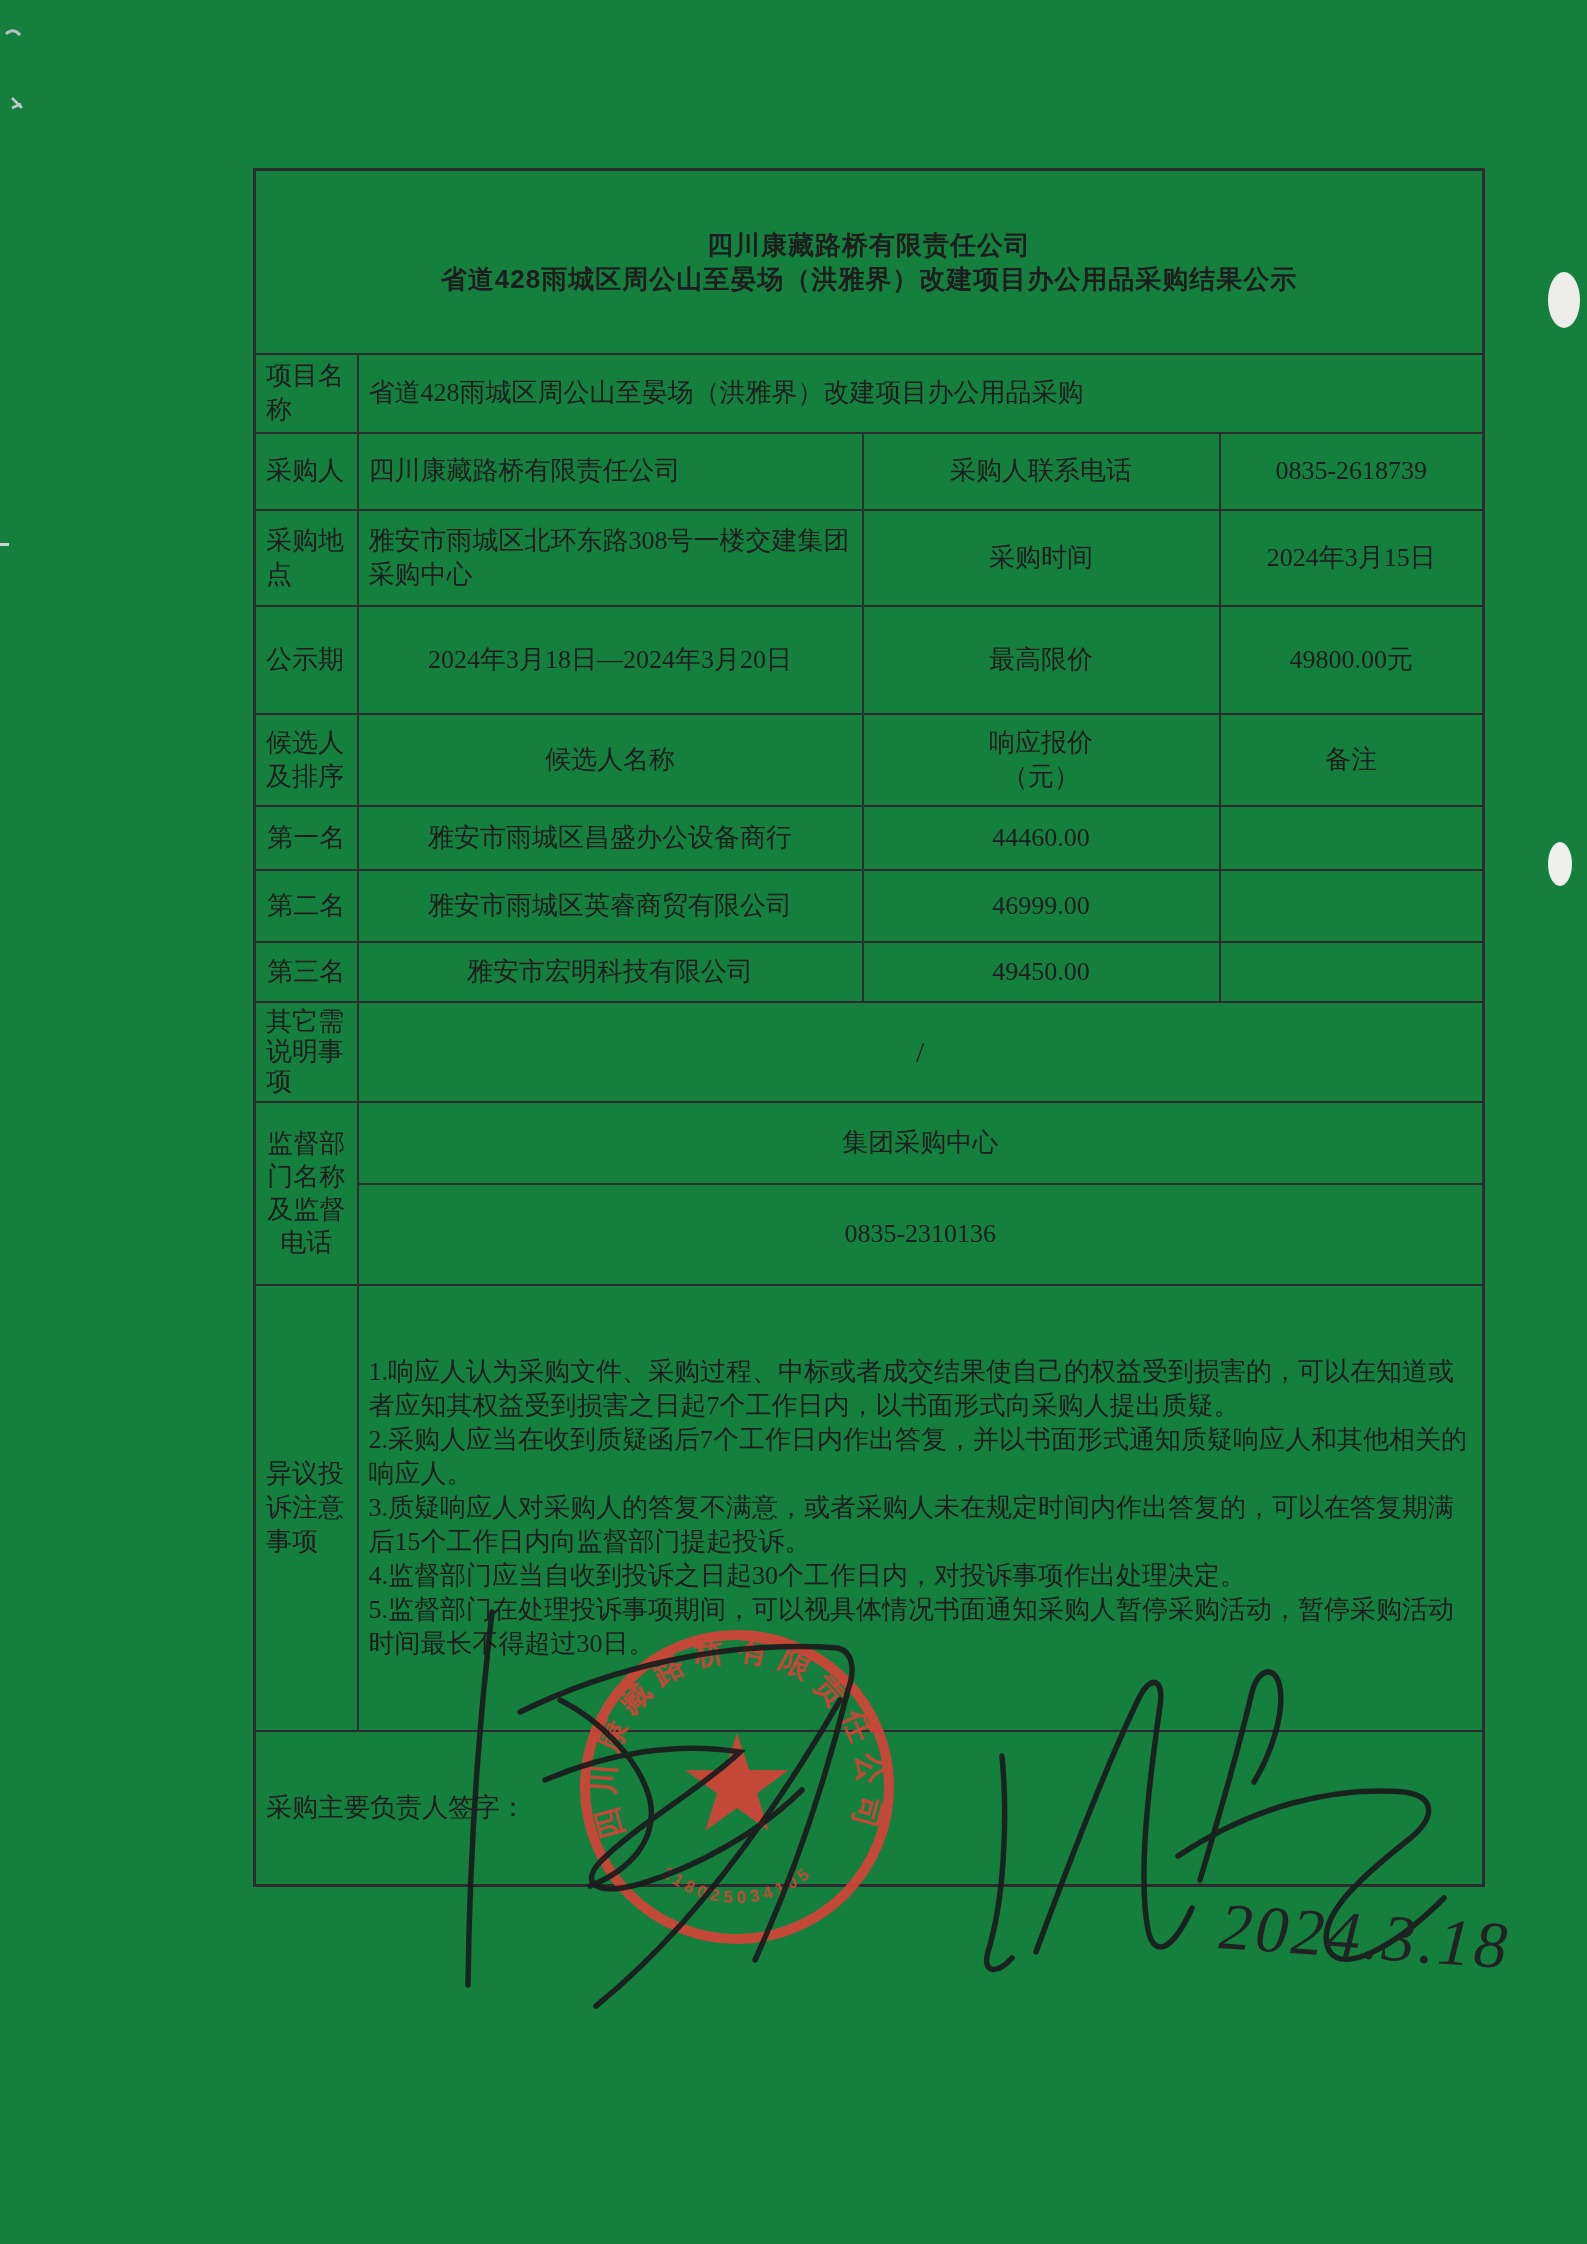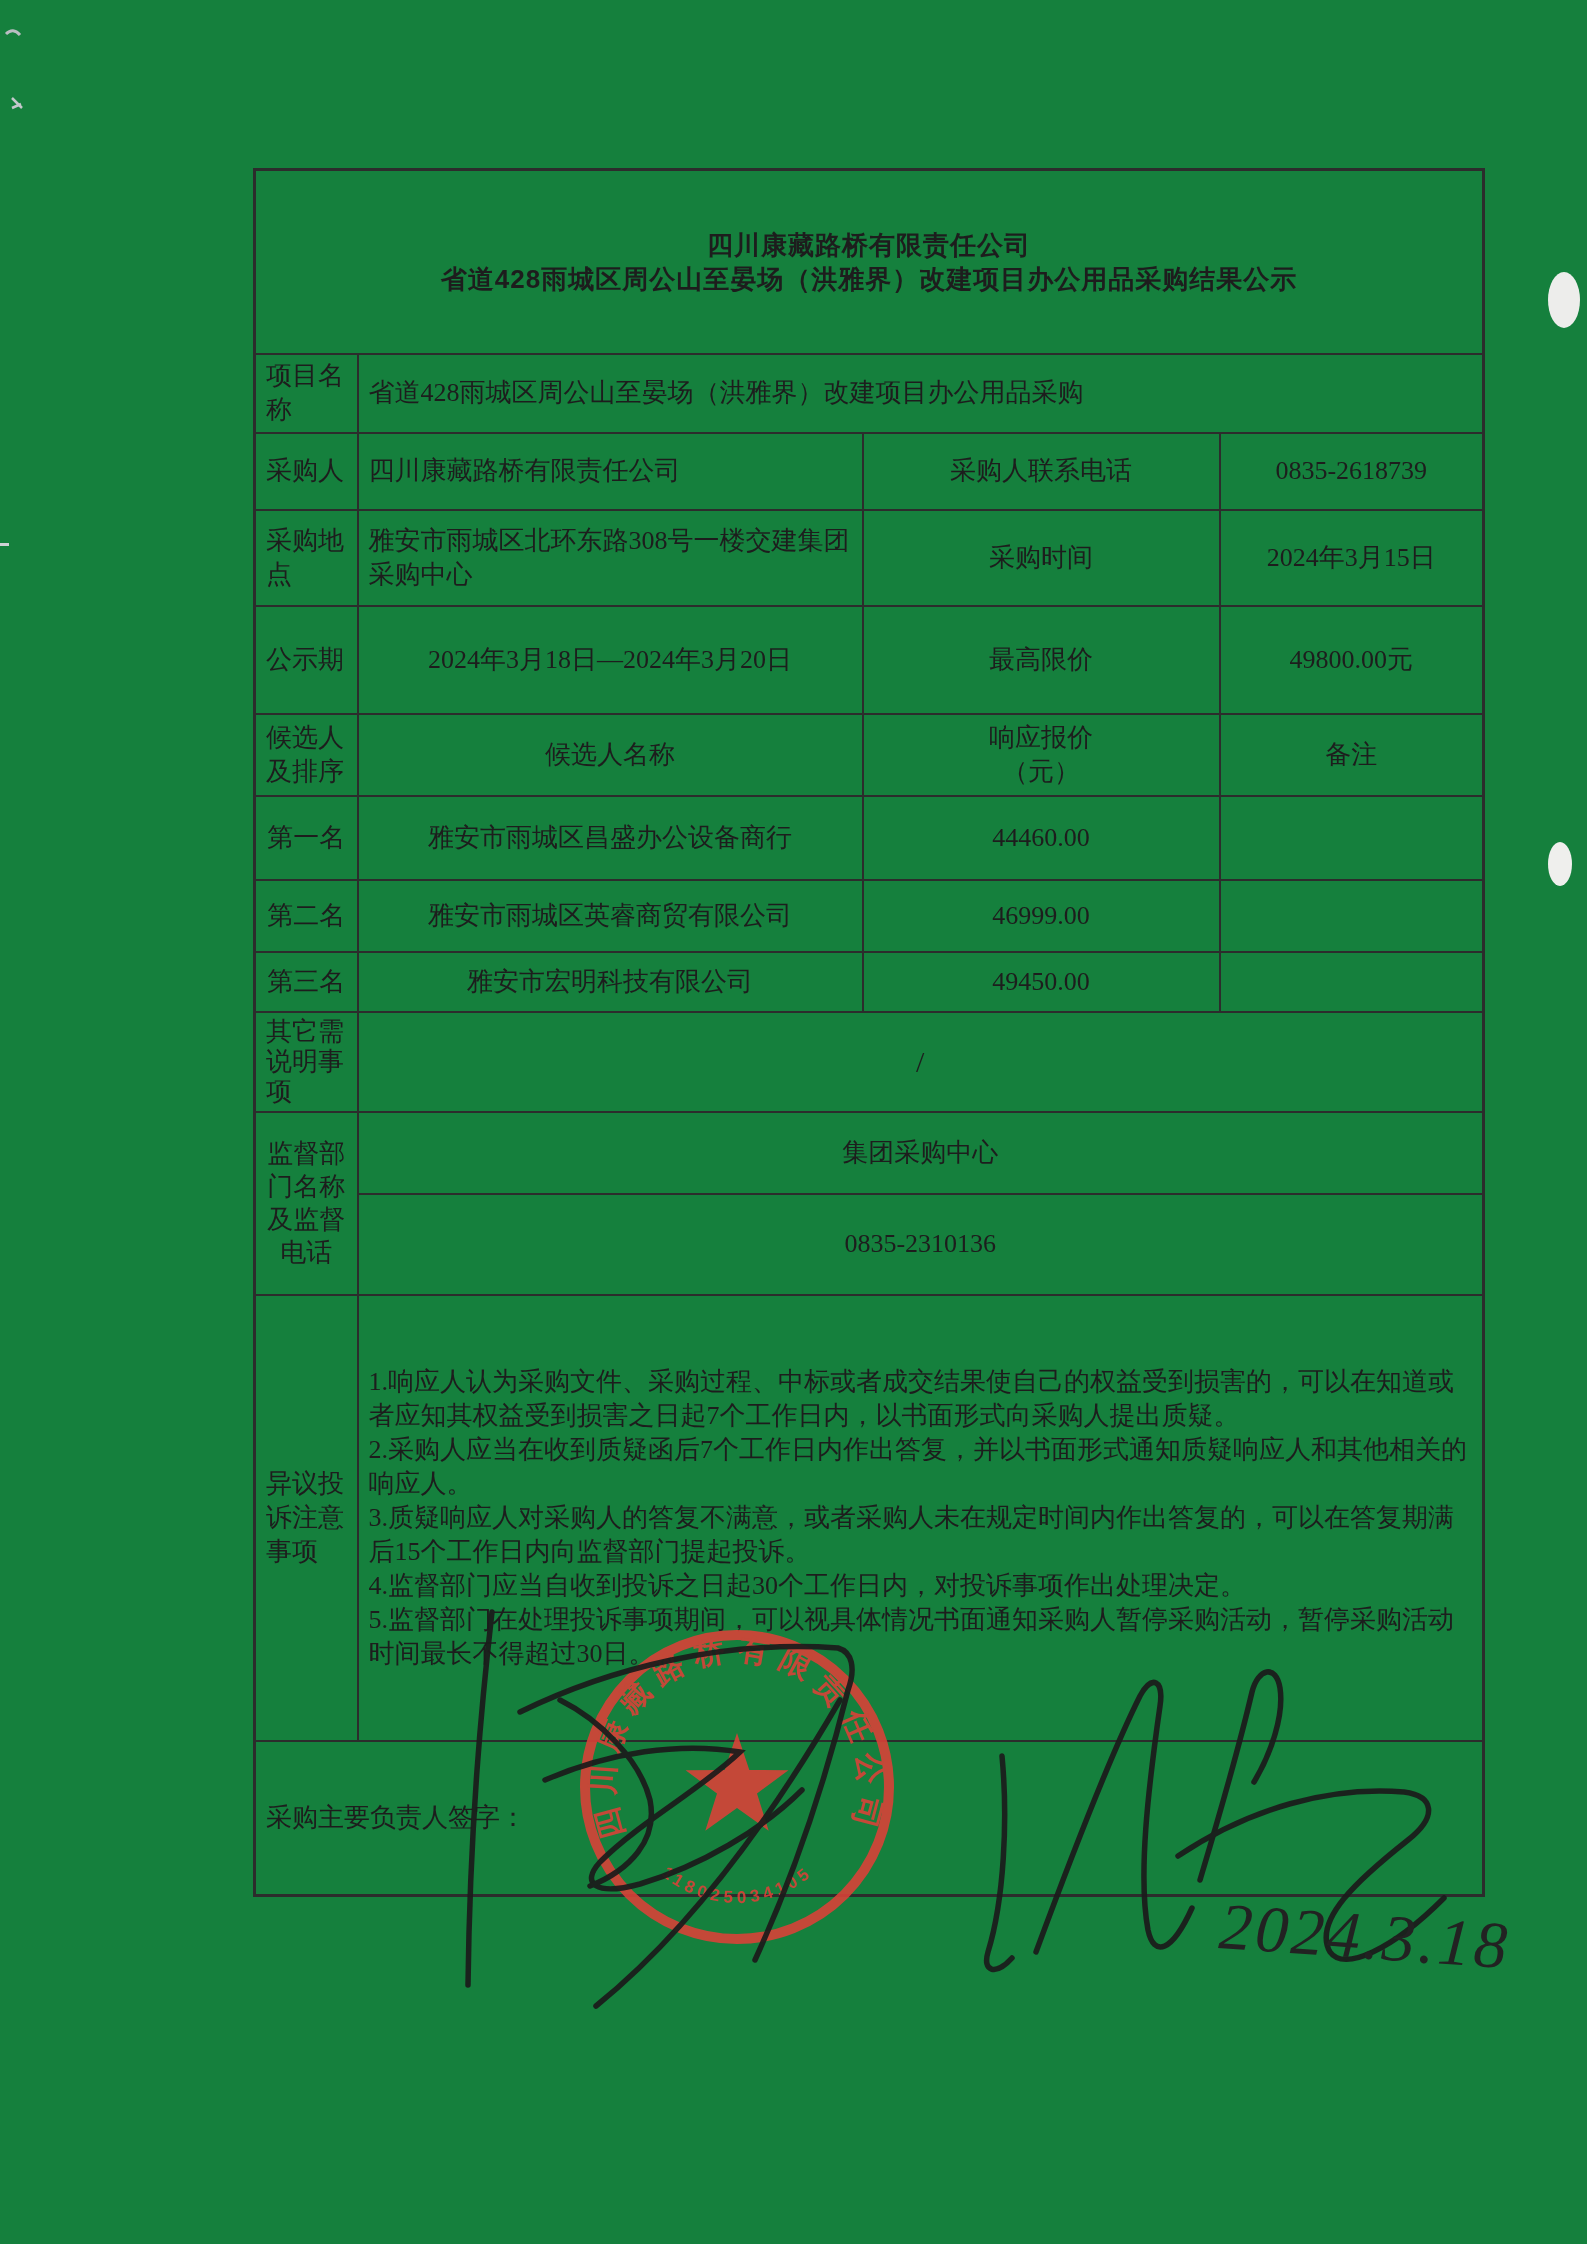--- a/index.html
+++ b/index.html
@@ -93,29 +93,29 @@
         <td class="c">2024年3月15日</td>
       </tr>
 
       <tr style="height:108px">
         <td class="rowlabel">公示期</td>
         <td class="c">2024年3月18日—2024年3月20日</td>
         <td class="c">最高限价</td>
         <td class="c">49800.00元</td>
       </tr>
 
-      <tr style="height:82px">
+      <tr style="height:92px">
         <td class="rowlabel">候选人及排序</td>
         <td class="c">候选人名称</td>
         <td class="c prewrap">响应报价
 （元）</td>
         <td class="c">备注</td>
       </tr>
 
-      <tr style="height:84px">
+      <tr style="height:64px">
         <td class="rank">第一名</td>
         <td class="c">雅安市雨城区昌盛办公设备商行</td>
         <td class="c">44460.00</td>
         <td class="c"></td>
       </tr>
 
       <tr style="height:72px">
         <td class="rank">第二名</td>
         <td class="c">雅安市雨城区英睿商贸有限公司</td>
         <td class="c">46999.00</td>

